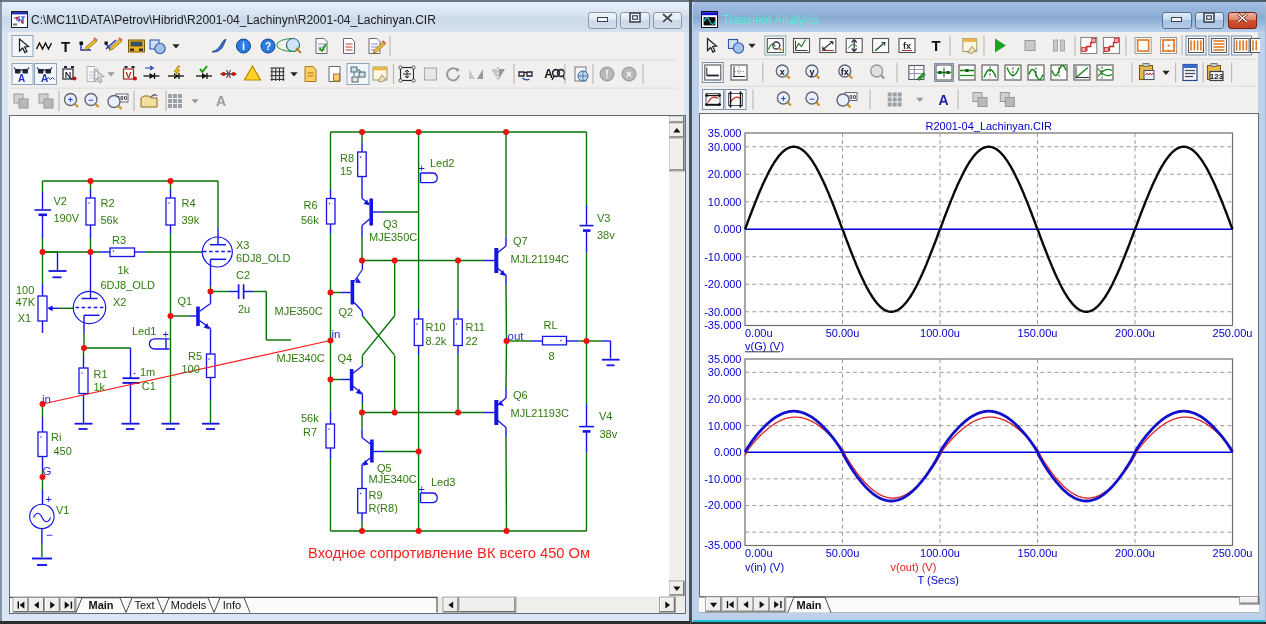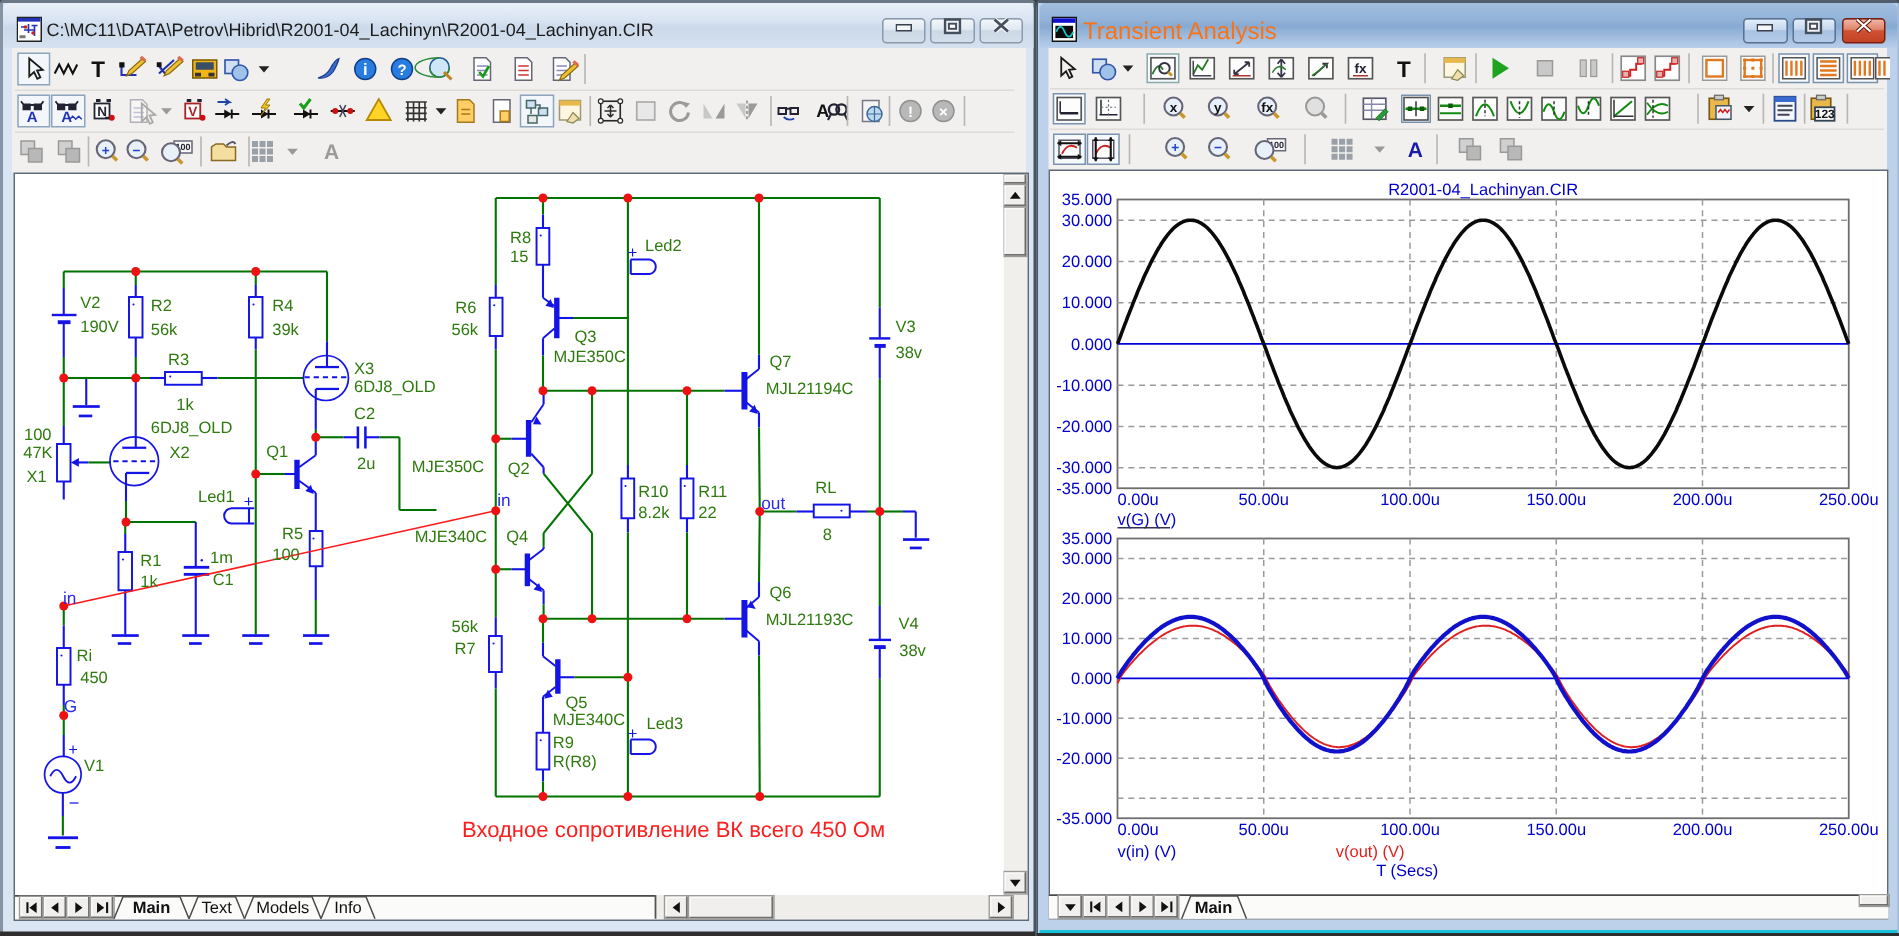--- a/index.html
+++ b/index.html
@@ -648,21 +648,21 @@
     <div class="abs" style="left:0;top:0;width:575.5px;height:2px;background:#4f5d6d;border-radius:5px 5px 0 0"></div>
     <div class="abs" style="left:0;top:2px;width:1.3px;height:622px;background:#46545f"></div>
     <div class="abs" style="left:574.2px;top:2px;width:1.3px;height:622px;background:#9fb7d2"></div>
     <div class="abs" style="left:2px;top:2px;width:572px;height:30px;background:linear-gradient(180deg,#a3bedf 0%,#92b2d8 38%,#87aad2 52%,#b9cfeb 100%);border-radius:4px 4px 0 0"></div>
     <svg class="abs" style="left:10px;top:11px" width="17" height="17" viewBox="0 0 17 17">
 <rect x="0.5" y="0.5" width="16" height="16" fill="#fff" stroke="#111"></rect>
 <rect x="1" y="1.2" width="15" height="3" fill="#1111cc"></rect>
 <rect x="2.6" y="6.2" width="11.8" height="8.2" fill="#0b0b0b"></rect>
 <path d="M3.2,10.2 q2.8,-6.5 5.6,0 q2.8,6.5 5.6,0" stroke="#18c8c8" stroke-width="1.2" fill="none"></path>
 </svg>
-    <div class="abs" style="left:31.5px;top:13.5px;font-size:16px;line-height:1;color:#f97316;white-space:nowrap">Transient Analysis</div>
+    <div class="abs" style="left:31.5px;top:13.5px;font-size:12px;line-height:1;color:#5eead4;white-space:nowrap">Transient Analysis</div>
     <div style="position:absolute;left:0;top:0">
       <div class="btn" style="left:471.5px;top:12px;width:29.5px;height:17px;background:linear-gradient(180deg,#e3eefb 0%,#c5d8f0 45%,#a8c2e2 50%,#b4cbe8 100%);border:1px solid #5a7291"></div>
       <div class="abs" style="left:471.5px;top:12px;width:29.5px;height:17px;text-align:center;font-size:10px;line-height:16px;color:#1b2430;font-weight:bold"><svg width="11" height="9" viewBox="0 0 11 9">
           <rect x="0.5" y="3.5" width="10" height="4" fill="#f4f6f8" stroke="#39414d"></rect>
         </svg></div>
       <div class="btn" style="left:504px;top:12px;width:29.5px;height:17px;background:linear-gradient(180deg,#e3eefb 0%,#c5d8f0 45%,#a8c2e2 50%,#b4cbe8 100%);border:1px solid #5a7291"></div>
       <div class="abs" style="left:504px;top:12px;width:29.5px;height:17px;text-align:center;font-size:10px;line-height:16px;color:#1b2430;font-weight:bold"><svg width="12" height="11" viewBox="0 0 12 11">
           <rect x="1" y="1" width="10" height="9" fill="#f4f6f8" stroke="#444e5c" stroke-width="1.7"></rect>
           <rect x="3.6" y="3.8" width="4.8" height="3.4" fill="#fff" stroke="#444e5c" stroke-width="1.3"></rect>
         </svg></div>

